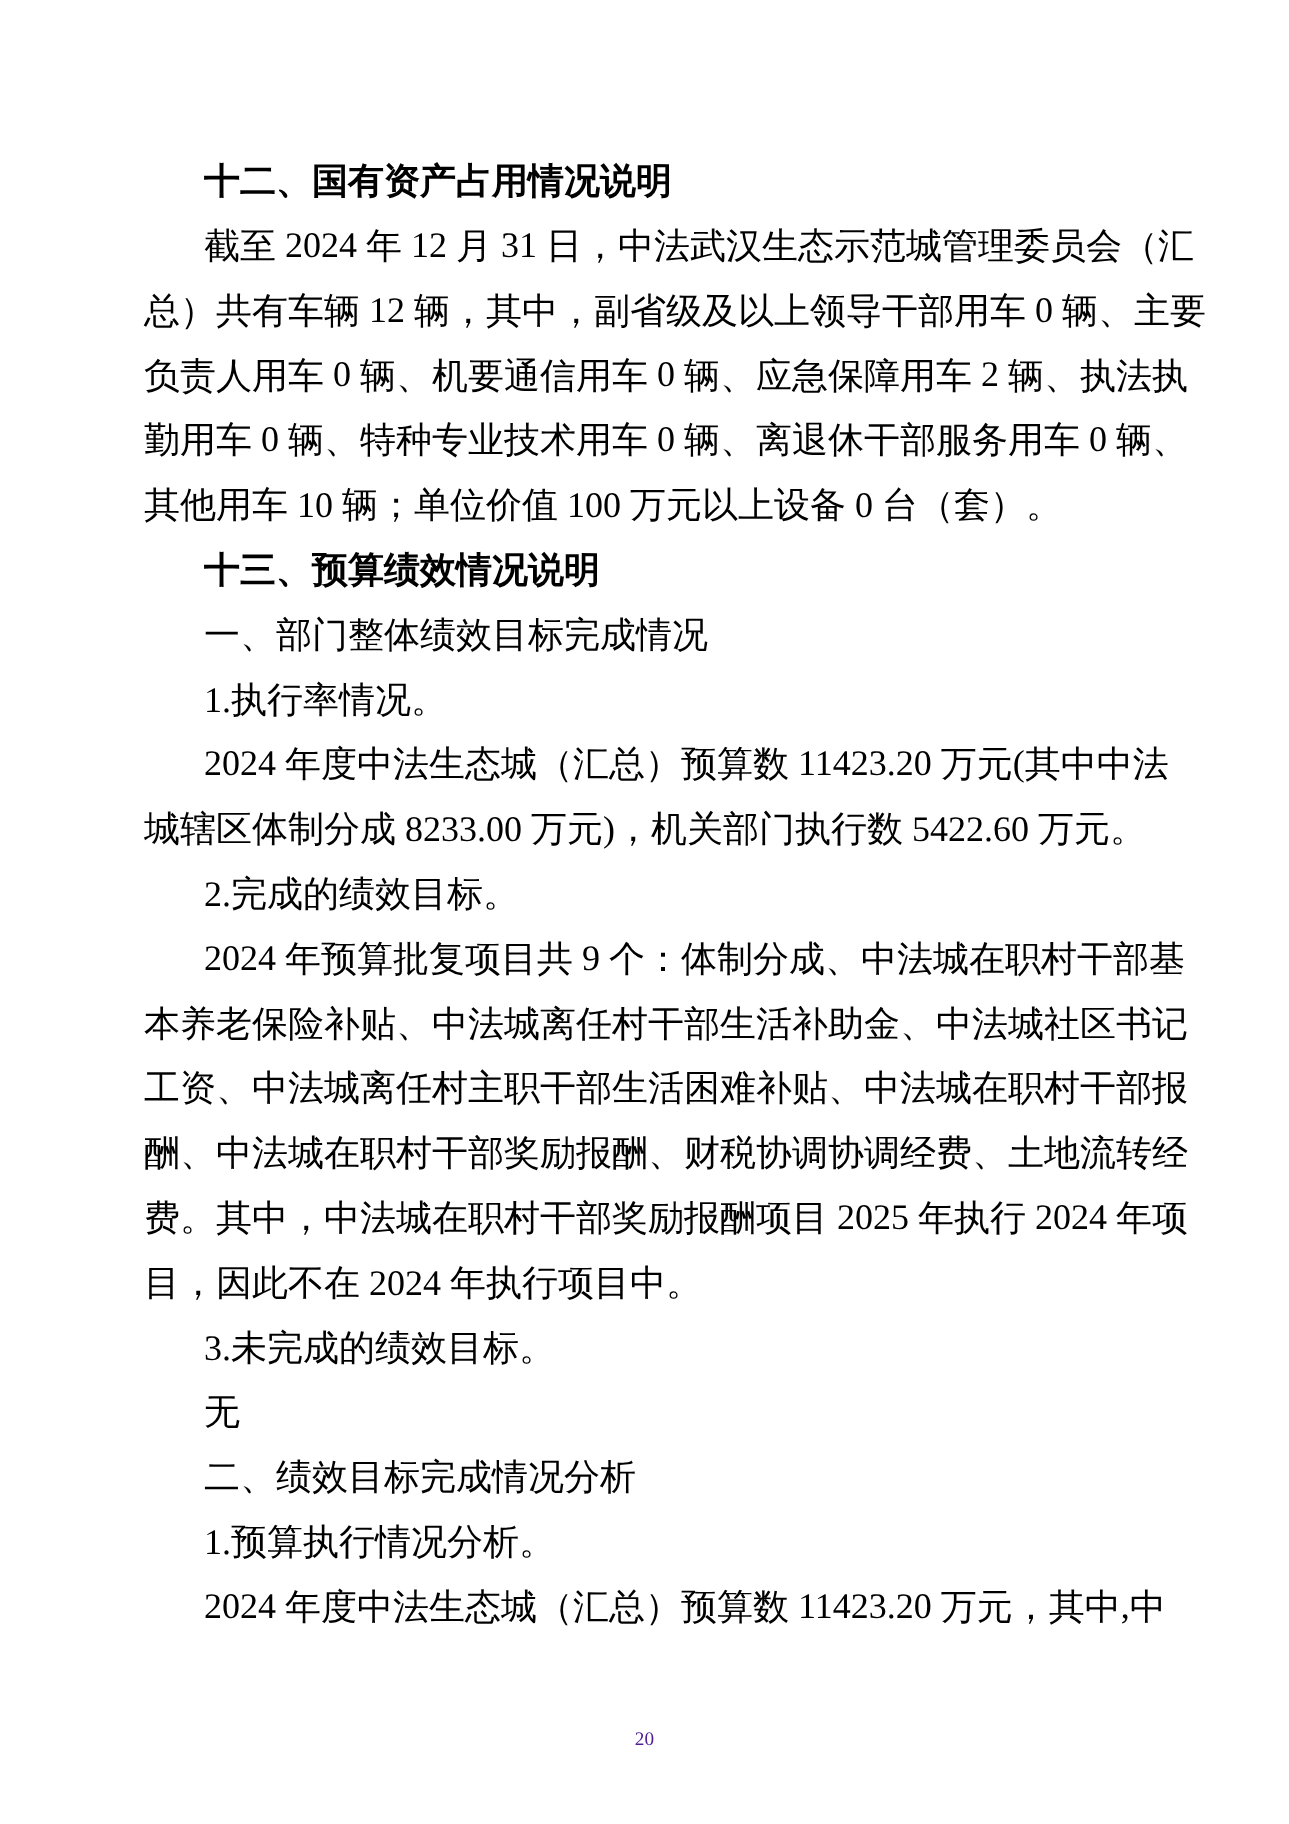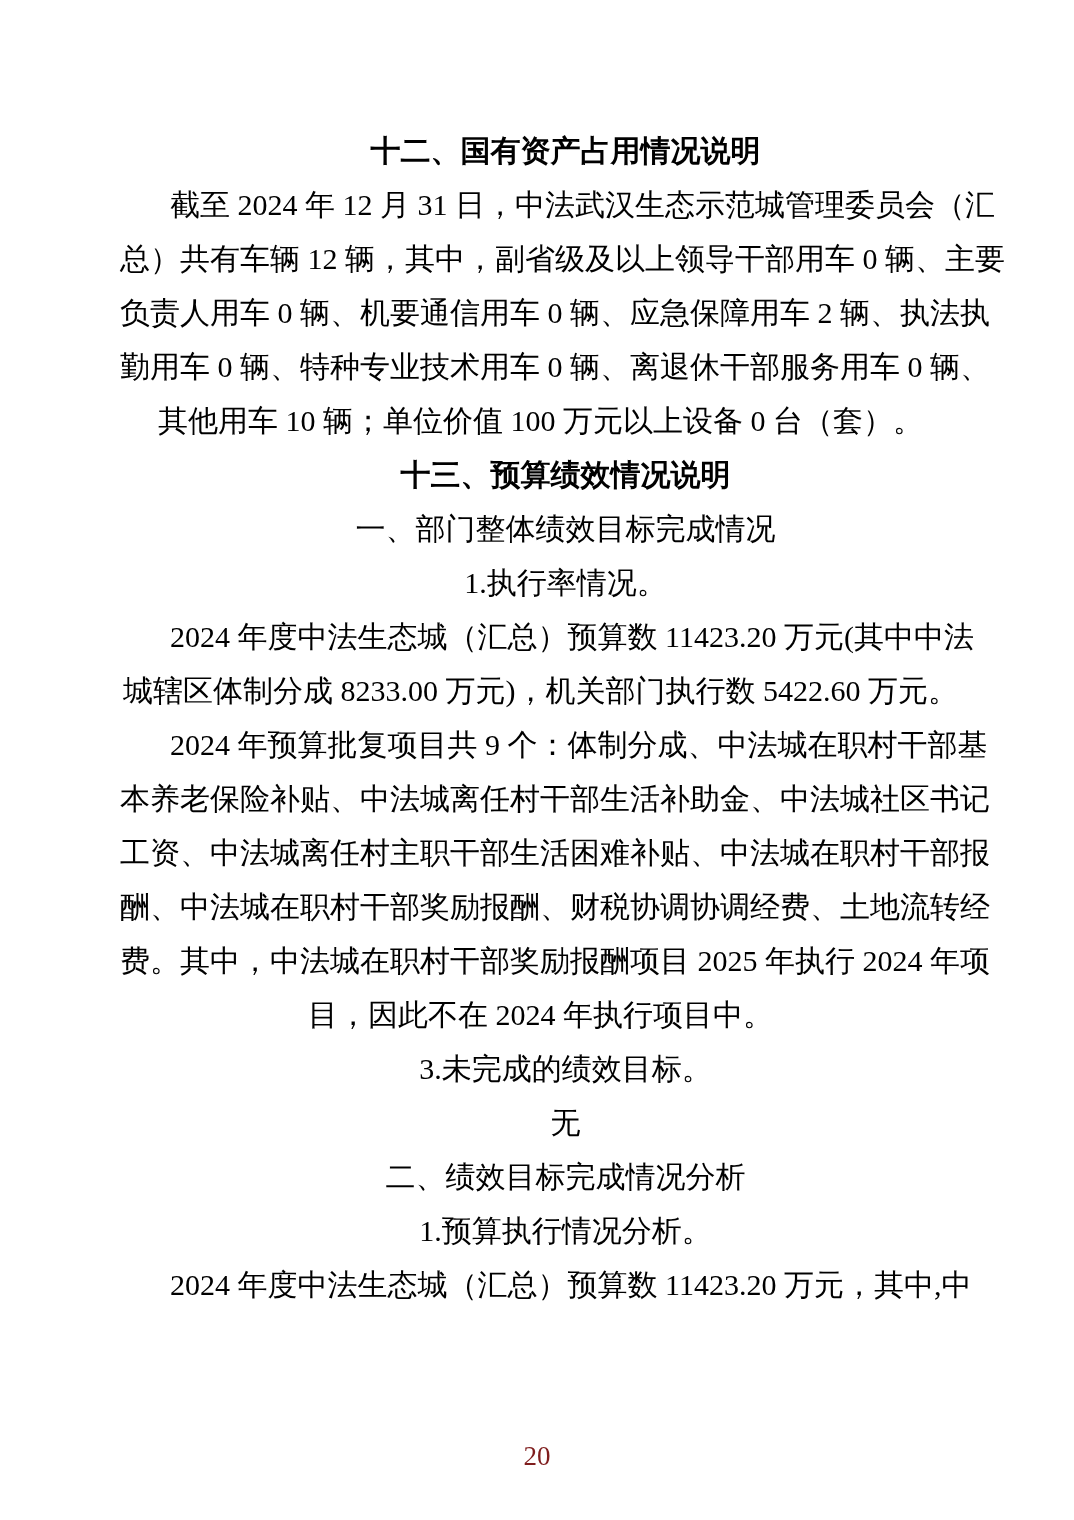--- a/index.html
+++ b/index.html
@@ -20,21 +20,21 @@
     position: absolute;
     left: 120px;
     top: 124px;
     width: 841px;
   }
   .line {
     height: 54px;
     font-size: 30px;
     display: flex;
     align-items: center;
-    justify-content: center;
+    justify-content: flex-start;
     overflow: visible;
   }
   .line span {
     white-space: pre;
   }
   .line.fill {
     justify-content: space-between;
   }
   .line.indent {
     padding-left: 50px;
@@ -48,23 +48,23 @@
     font-family: "Liberation Serif", serif;
     font-weight: normal;
     font-size: 30px;
   }
   .pagenum {
     position: absolute;
     top: 1441px;
     left: 0;
     width: 100%;
     text-align: center;
-    font-size: 27px;
+    font-size: 16px;
     font-family: "Liberation Serif", serif;
-    color: #7f1d1d;
+    color: #4c1d95;
   }
 </style>
 </head>
 <body>
 
 <div class="page">
   <div class="textblock">
       <div class="line hei indent">
         <span>十二、国有资产占用情况说明</span>
       </div>
@@ -220,20 +220,23 @@
         <span>万</span>
         <span>元</span>
         <span>(</span>
         <span>其</span>
         <span>中</span>
         <span>中</span>
         <span>法</span>
       </div>
       <div class="line">
         <span>城辖区体制分成 8233.00 万元)，机关部门执行数 5422.60 万元。</span>
+      </div>
+      <div class="line indent">
+        <span>2.完成的绩效目标。</span>
       </div>
       <div class="line indent fill">
         <span>2024 </span>
         <span>年</span>
         <span>预</span>
         <span>算</span>
         <span>批</span>
         <span>复</span>
         <span>项</span>
         <span>目</span>

